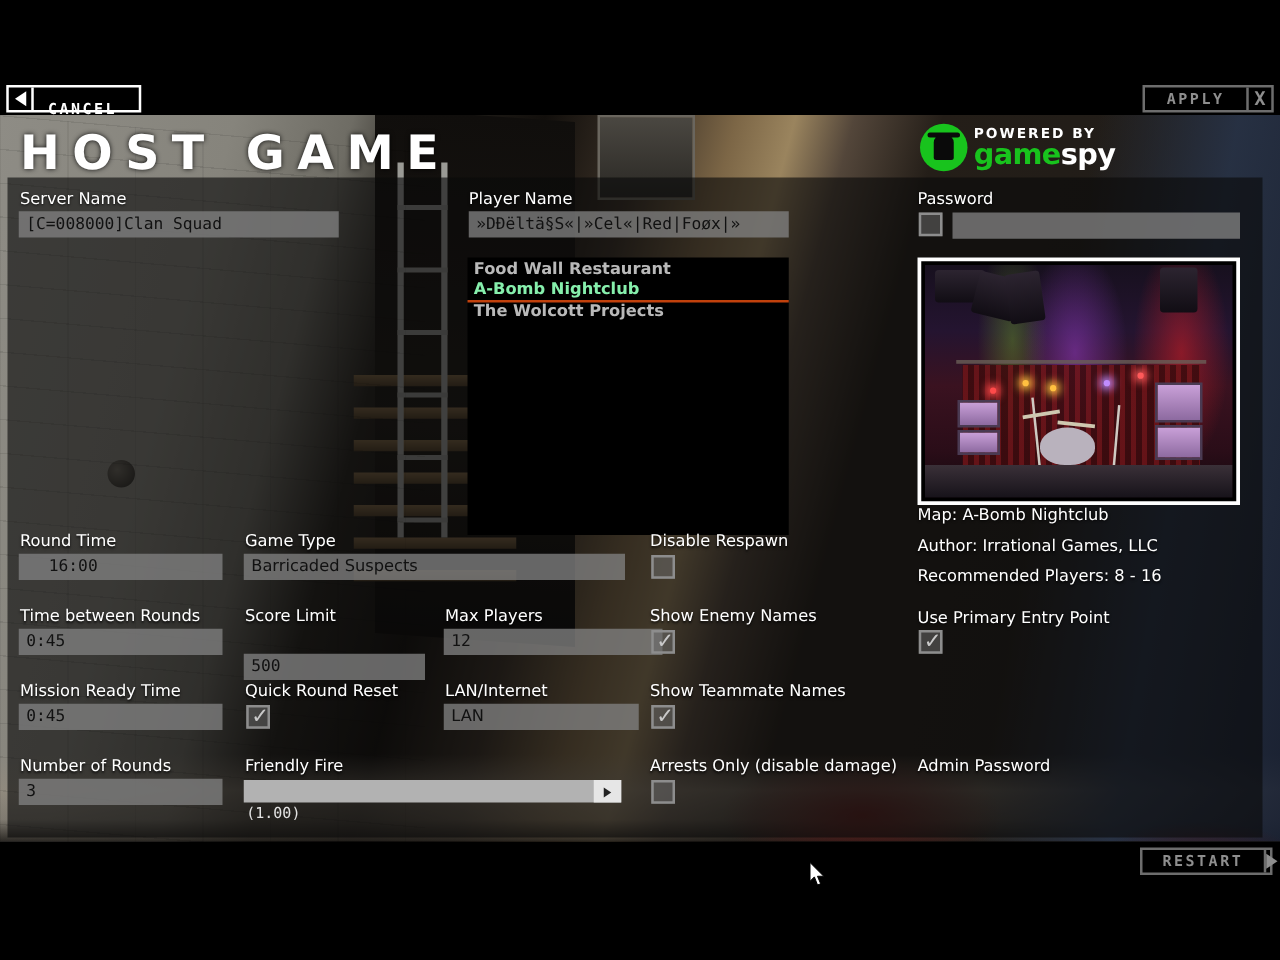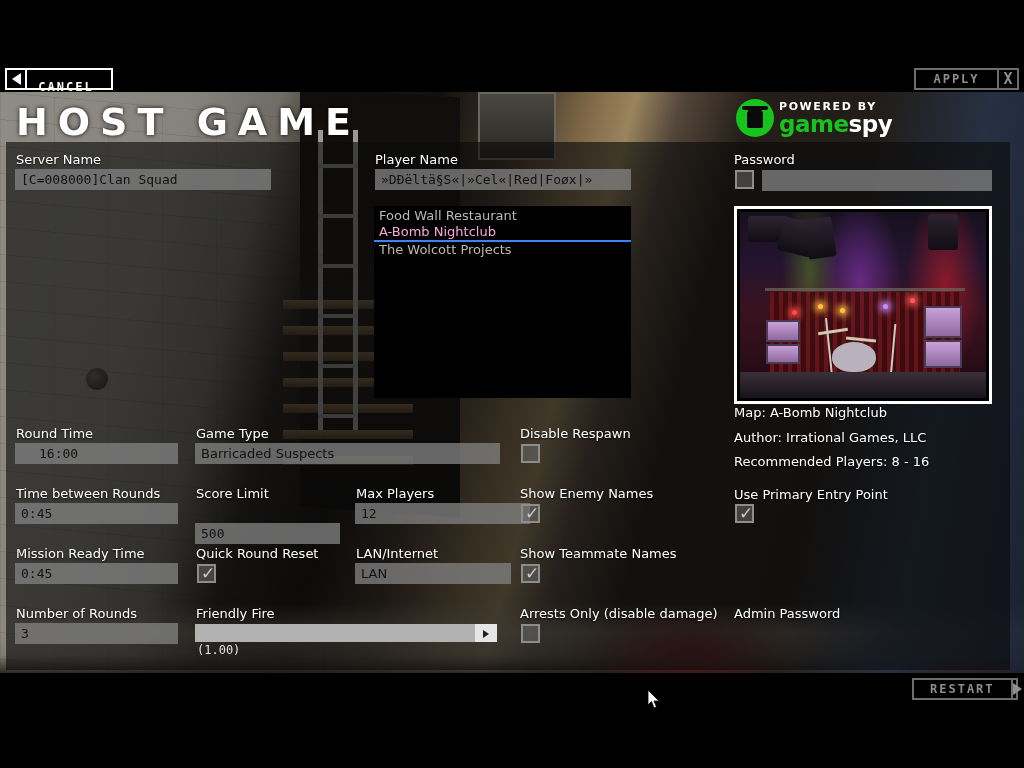--- a/index.html
+++ b/index.html
@@ -153,29 +153,29 @@
     position: absolute; width: 19px; height: 19px;
     background: rgba(105,105,105,.55); border: 2px solid #8d8d8d;
   }
   .checkbox .tick {
     position: absolute; left: 2px; top: -3px;
     color: #c9c9c9; font-size: 17px; font-family: "DejaVu Sans", sans-serif;
   }
 
   
   #maplist {
-    position: absolute; left: 374px; top: 206px; width: 257px; height: 192px;
-    background: #000; padding-top: 2px;
+    position: absolute; left: 374px; top: 206px; width: 257px; height: 222px;
+    background: #000; padding-top: 2px; font-weight: bold;
   }
   .map-row {
     height: 16px; line-height: 16px; padding-left: 5px;
     font-size: 13px; font-family: "DejaVu Sans", sans-serif; color: #b9b9b9;
     white-space: nowrap;
   }
-  .map-row.selected { color: #f9a8d4; border-bottom: 2px solid #3b82f6; height: 18px; }
+  .map-row.selected { color: #86efac; border-bottom: 2px solid #c2410c; height: 18px; }
 
   
   #preview-frame {
     position: absolute; left: 734px; top: 206px; width: 258px; height: 198px;
     border: 3px solid #ffffff; background: #000; padding: 3px;
   }
   #preview {
     width: 100%; height: 100%; position: relative; overflow: hidden;
     background:
       radial-gradient(ellipse 60px 120px at 120px 70px, rgba(150,60,200,.55), rgba(150,60,200,0) 70%),

